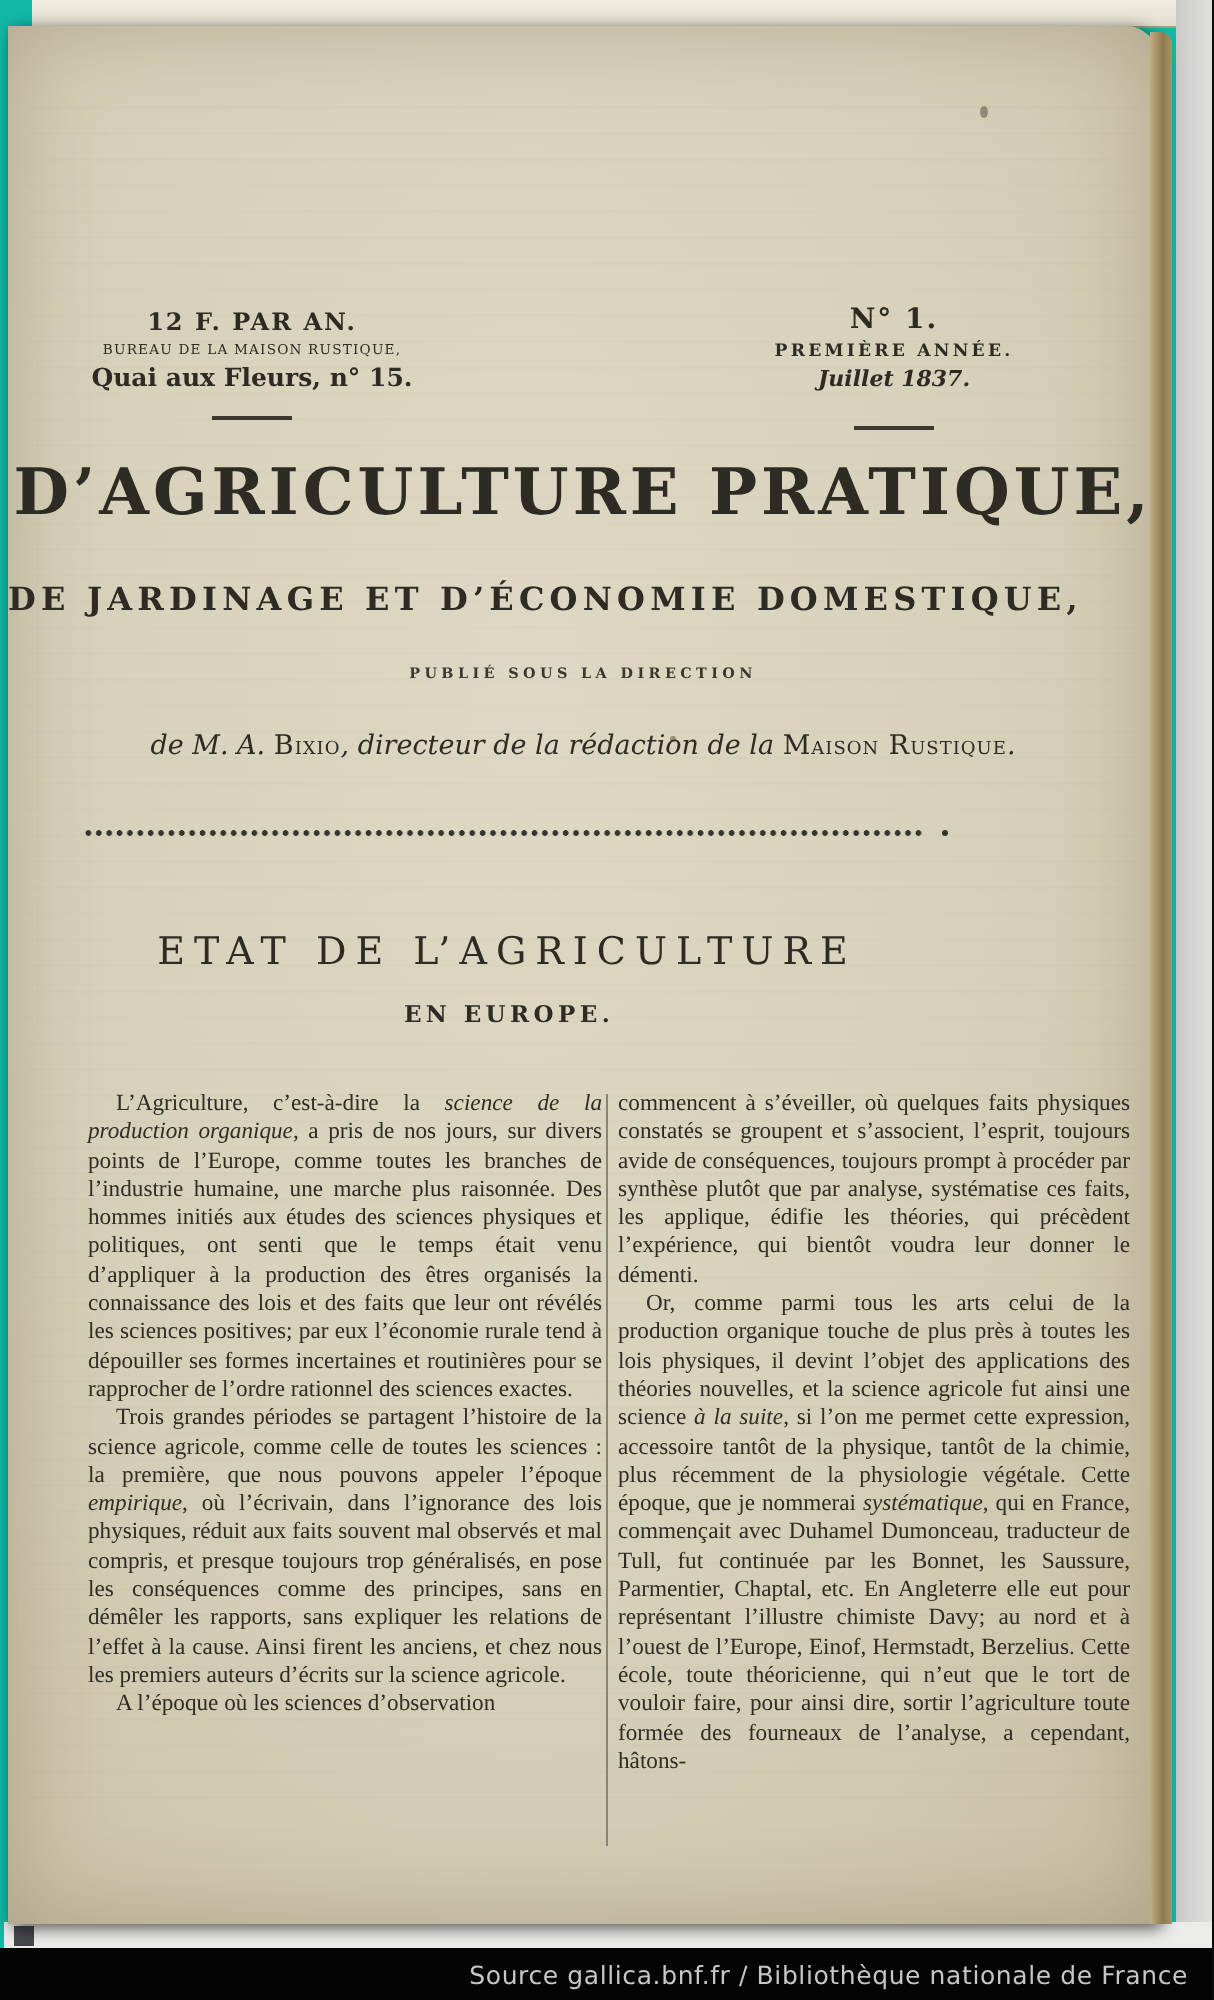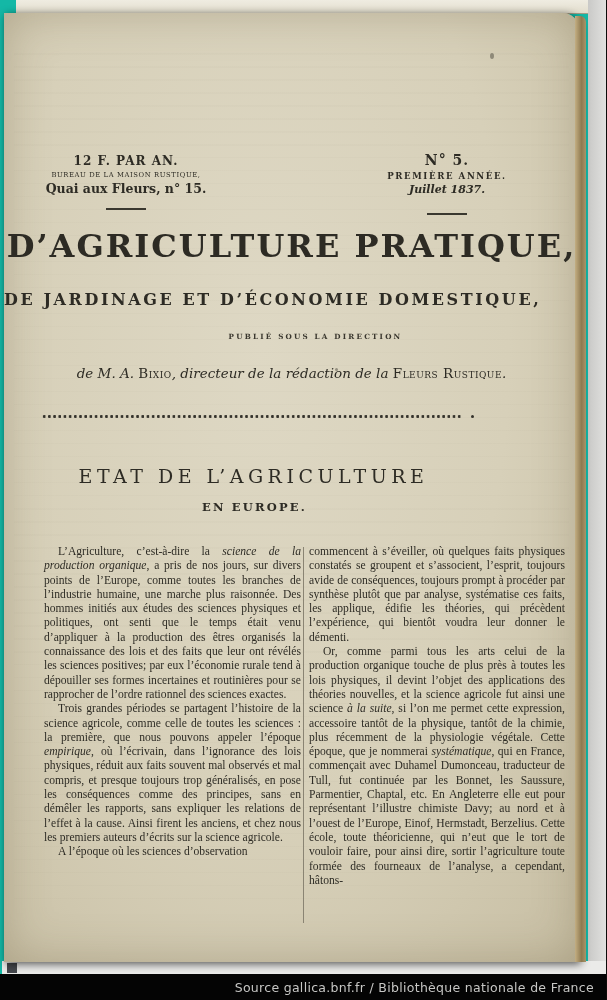--- a/index.html
+++ b/index.html
@@ -44,21 +44,21 @@
   .mast-rule{position:absolute;width:40px;height:2px;background:#3a382f;}
   .rule-left{left:102px;top:195px;}
   .rule-right{left:423px;top:200px;}
 
   
   .title-main{position:absolute;left:0;top:214px;width:100%;text-align:center;
     font-size:32px;font-weight:bold;letter-spacing:2px;white-space:nowrap;}
   .title-sub{position:absolute;left:0;top:277px;width:100%;
     font-size:16px;font-weight:bold;letter-spacing:2.6px;white-space:nowrap;}
   .title-direction{position:absolute;left:0;top:319px;width:100%;text-align:center;
-    font-size:7.2px;font-weight:bold;letter-spacing:2.2px;color:#3a372e;padding-left:24px;}
+    font-size:7.2px;font-weight:bold;letter-spacing:2.2px;color:#3a372e;}
   .editor-line{position:absolute;left:0;top:352px;width:100%;text-align:center;
     font-size:13.5px;font-style:italic;}
   .seg-smallcaps{font-style:normal;font-variant:small-caps;letter-spacing:.5px;}
   .seg-italic{font-style:italic;}
 
   .ornament{position:absolute;left:38px;top:401px;width:420px;height:5px;
     background-image:radial-gradient(circle at 2.2px 2.5px,#35332c 1.25px,transparent 1.6px);
     background-size:5.2px 5px;background-repeat:repeat-x;}
   .ornament::after{content:"";position:absolute;right:-12px;top:1px;width:3px;height:3px;
     border-radius:50%;background:#35332c;}
@@ -99,31 +99,31 @@
     <div class="ghost"></div>
     <div class="speck" style="left:486px;top:40px;"></div>
     <div class="speck" style="left:331px;top:355px;width:3px;height:3px;"></div>
 
     <div class="mast-left">
       <div class="mast-price">12 F. PAR AN.</div>
       <div class="mast-bureau">BUREAU DE LA MAISON RUSTIQUE,</div>
       <div class="mast-address">Quai aux Fleurs, n° 15.</div>
     </div>
     <div class="mast-right">
-      <div class="mast-issue">N° 5.</div>
+      <div class="mast-issue">N° 1.</div>
       <div class="mast-year">PREMIÈRE ANNÉE.</div>
       <div class="mast-date">Juillet 1837.</div>
     </div>
     <div class="mast-rule rule-left"></div>
     <div class="mast-rule rule-right"></div>
 
     <div class="title-main">D’AGRICULTURE PRATIQUE,</div>
     <div class="title-sub">DE JARDINAGE ET D’ÉCONOMIE DOMESTIQUE,</div>
     <div class="title-direction">PUBLIÉ SOUS LA DIRECTION</div>
-    <div class="editor-line"><span class="seg-italic">de M. A. </span><span class="seg-smallcaps">Bixio</span><span class="seg-italic">, directeur de la rédaction de la </span><span class="seg-smallcaps">Fleurs Rustique</span><span>.</span></div>
+    <div class="editor-line"><span class="seg-italic">de M. A. </span><span class="seg-smallcaps">Bixio</span><span class="seg-italic">, directeur de la rédaction de la </span><span class="seg-smallcaps">Maison Rustique</span><span>.</span></div>
 
     <div class="ornament"></div>
 
     <div class="art-h1">ETAT DE L’AGRICULTURE</div>
     <div class="art-h2">EN EUROPE.</div>
 
     <div class="col col-left">
         <p class="para indent"><span>L’Agriculture, c’est-à-dire la </span><span class="seg-italic">science de la production organique</span><span>, a pris de nos jours, sur divers points de l’Europe, comme toutes les branches de l’industrie humaine, une marche plus raisonnée. Des hommes initiés aux études des sciences physiques et politiques, ont senti que le temps était venu d’appliquer à la production des êtres organisés la connaissance des lois et des faits que leur ont révélés les sciences positives; par eux l’économie rurale tend à dépouiller ses formes incertaines et routinières pour se rapprocher de l’ordre rationnel des sciences exactes.</span></p>
         <p class="para indent"><span>Trois grandes périodes se partagent l’histoire de la science agricole, comme celle de toutes les sciences : la première, que nous pouvons appeler l’époque </span><span class="seg-italic">empirique</span><span>, où l’écrivain, dans l’ignorance des lois physiques, réduit aux faits souvent mal observés et mal compris, et presque toujours trop généralisés, en pose les conséquences comme des principes, sans en démêler les rapports, sans expliquer les relations de l’effet à la cause. Ainsi firent les anciens, et chez nous les premiers auteurs d’écrits sur la science agricole.</span></p>
         <p class="para indent"><span>A l’époque où les sciences d’observation</span></p>

